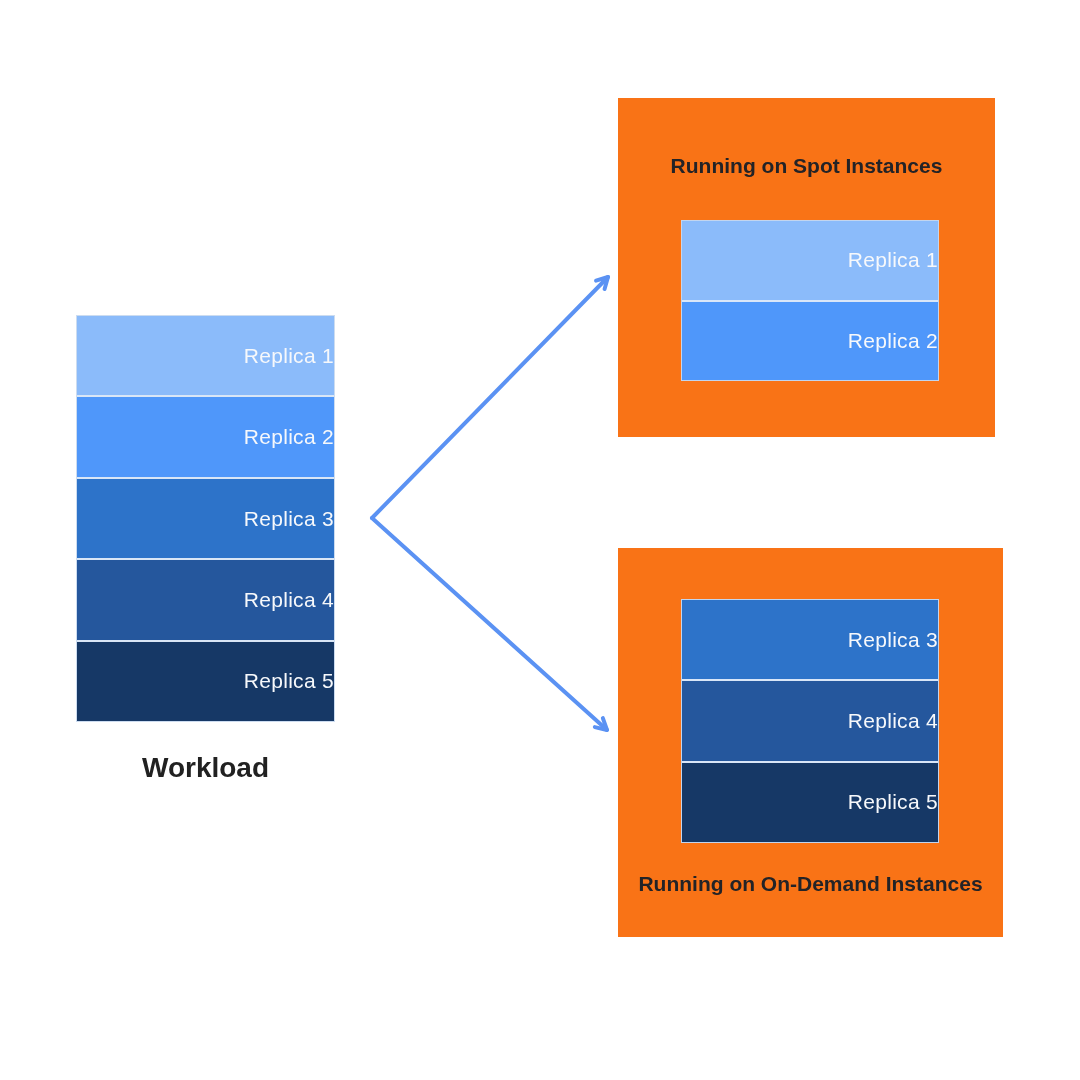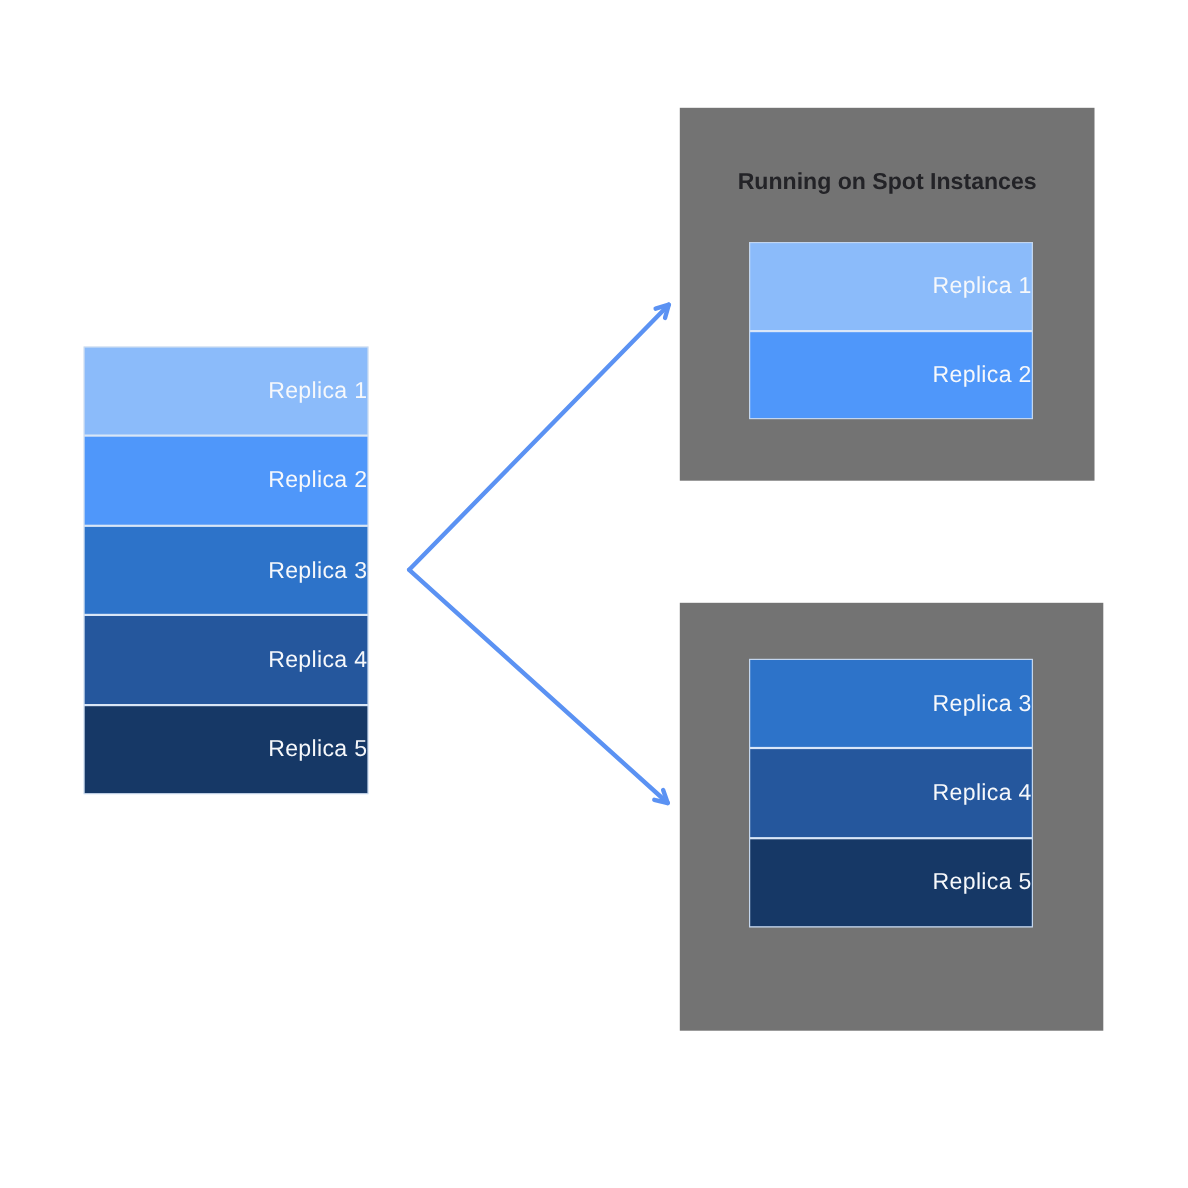--- a/index.html
+++ b/index.html
@@ -48,21 +48,21 @@
     width: 259px;
     text-align: center;
     font-size: 28px;
     font-weight: bold;
     color: #212121;
   }
 
   
   .panel {
     position: absolute;
-    background: #737373;
+    background: #f97316;
   }
   .panel-spot {
     left: 618px;
     top: 98px;
     width: 377px;
     height: 339px;
   }
   .panel-ondemand {
     left: 618px;
     top: 548px;
@@ -127,20 +127,21 @@
       <span>Replica 3</span>
     </div>
     <div class="replica-box" style="background-color: rgb(37, 87, 157);">
       <span>Replica 4</span>
     </div>
     <div class="replica-box" style="background-color: rgb(22, 56, 102);">
       <span>Replica 5</span>
     </div>
   </div>
 
+  <div class="workload-caption">Workload</div>
 
   <svg class="arrows" width="1080" height="1080" viewBox="0 0 1080 1080">
     <defs>
       <marker id="arrowhead" markerUnits="userSpaceOnUse" markerWidth="22" markerHeight="22" refX="14" refY="9" orient="auto">
         <path d="M3,3 L14,9 L3,15" fill="none" stroke="#5b92f3" stroke-width="4" stroke-linecap="round" stroke-linejoin="round"></path>
       </marker>
     </defs>
     <line x1="372" y1="518" x2="608" y2="277" stroke="#5b92f3" stroke-width="4" stroke-linecap="round" marker-end="url(#arrowhead)"></line>
     <line x1="372" y1="518" x2="607" y2="730" stroke="#5b92f3" stroke-width="4" stroke-linecap="round" marker-end="url(#arrowhead)"></line>
   </svg>
@@ -162,15 +163,16 @@
       <div class="replica-box" style="background-color: rgb(45, 115, 201);">
         <span>Replica 3</span>
       </div>
       <div class="replica-box" style="background-color: rgb(37, 87, 157);">
         <span>Replica 4</span>
       </div>
       <div class="replica-box" style="background-color: rgb(22, 56, 102);">
         <span>Replica 5</span>
       </div>
     </div>
+    <div class="panel-title">Running on On-Demand Instances</div>
   </div>
 
 </div>
 
 </body></html>

